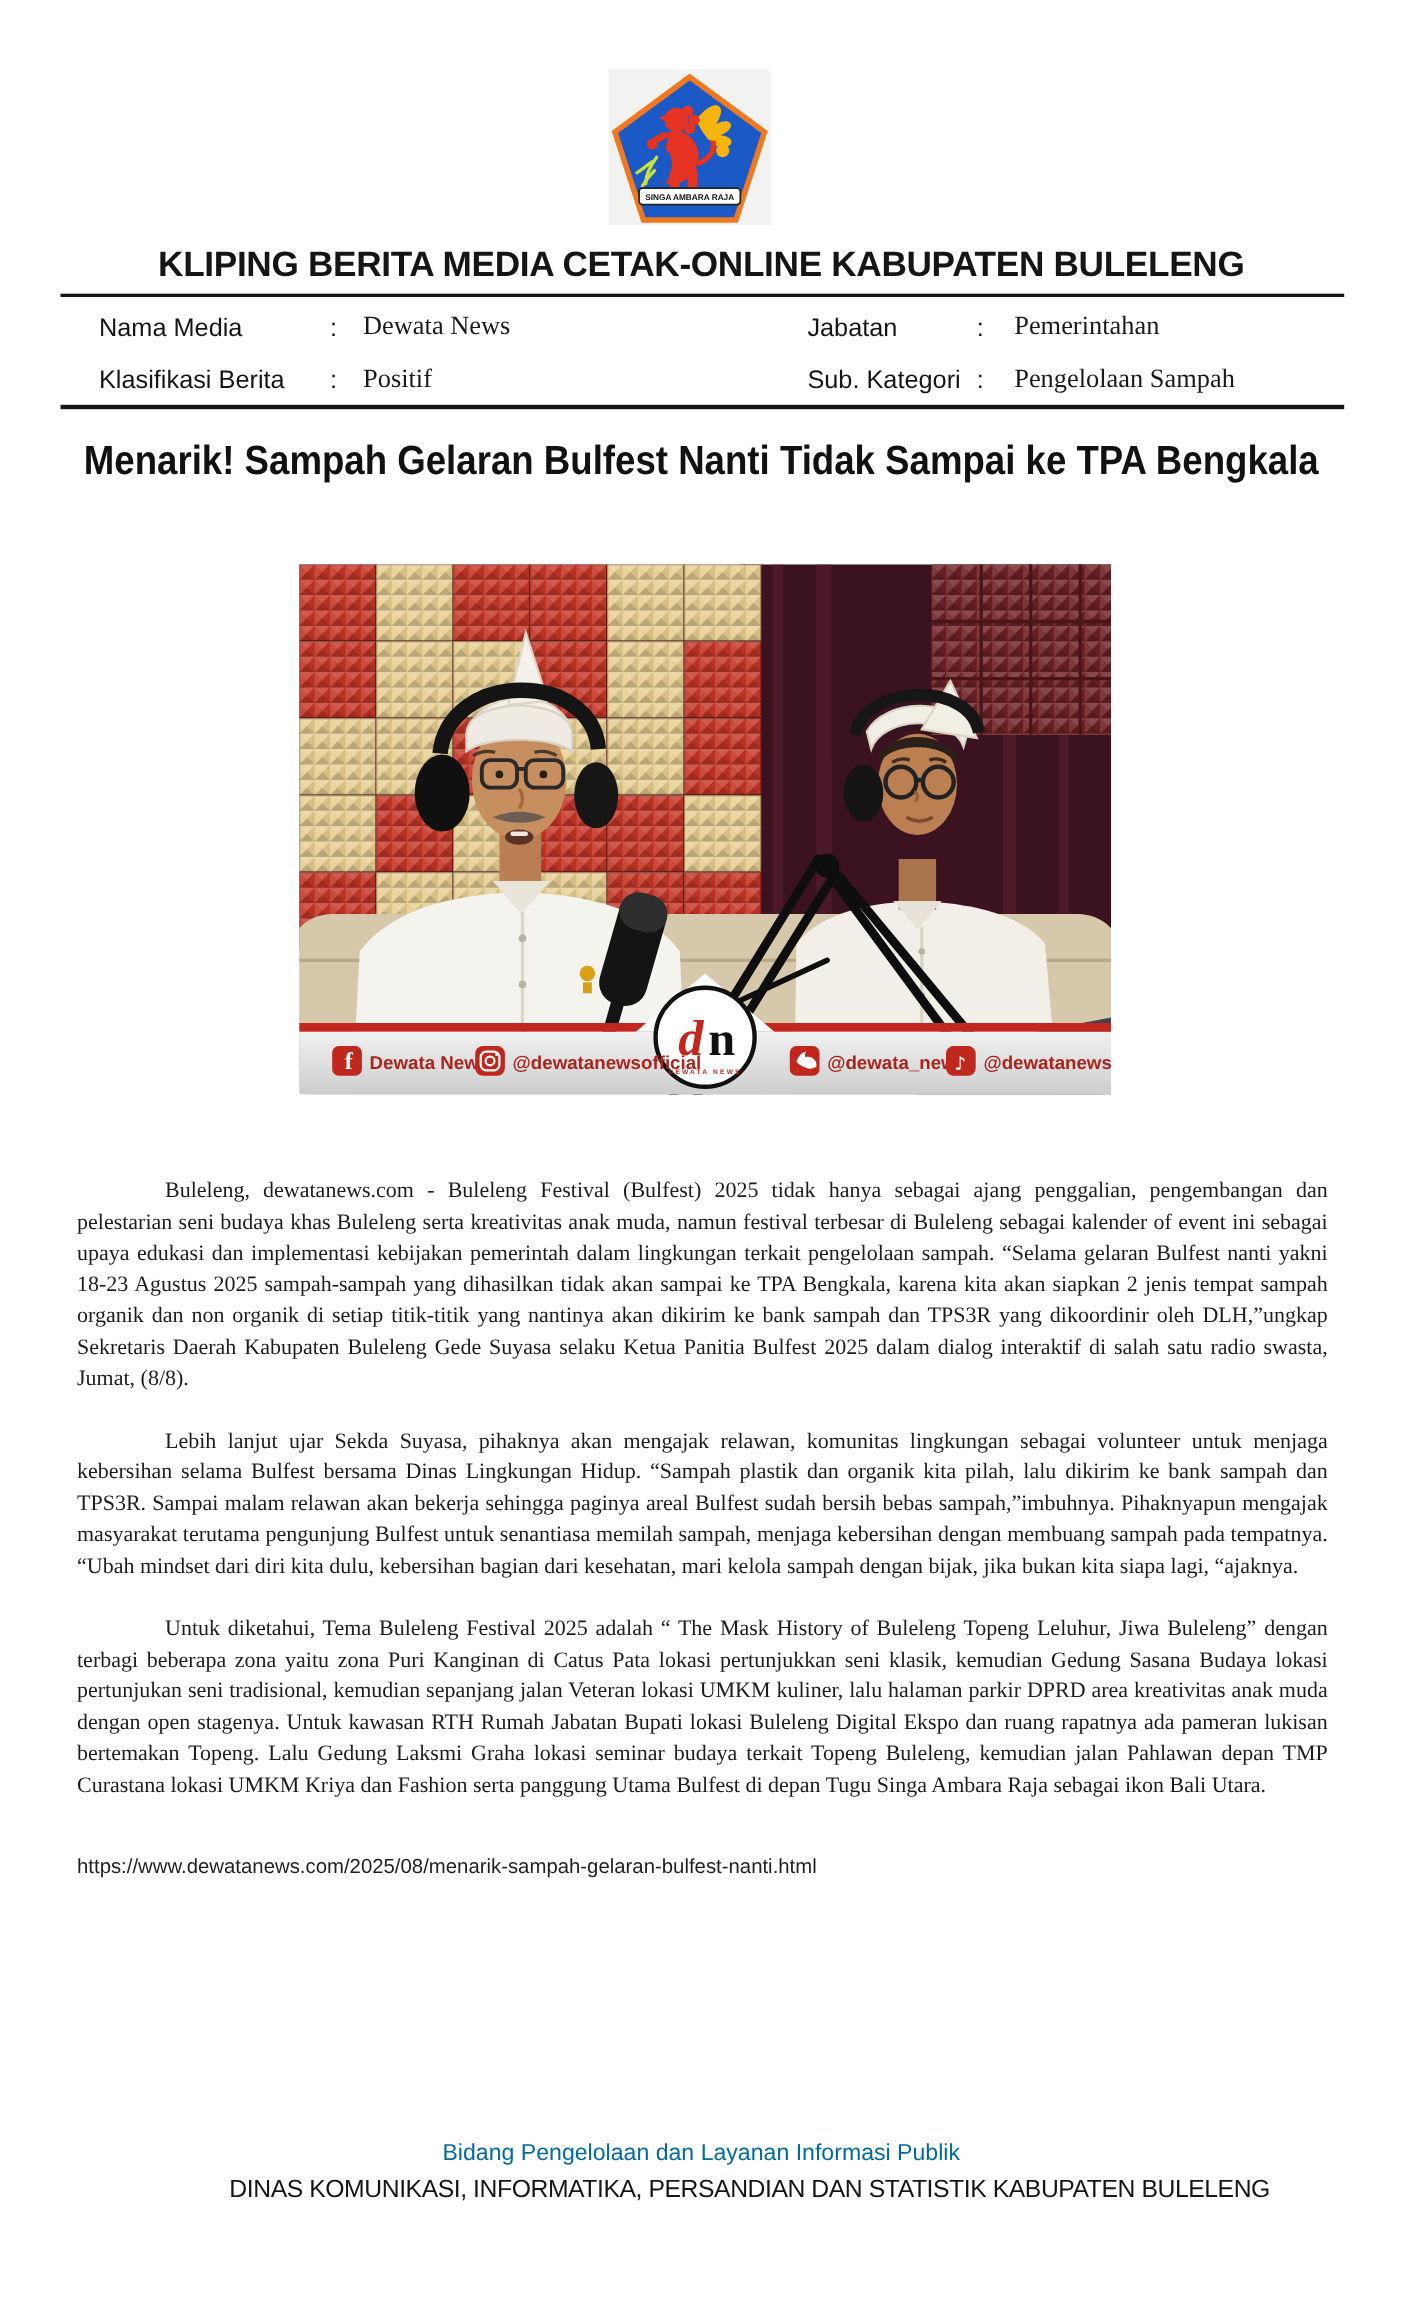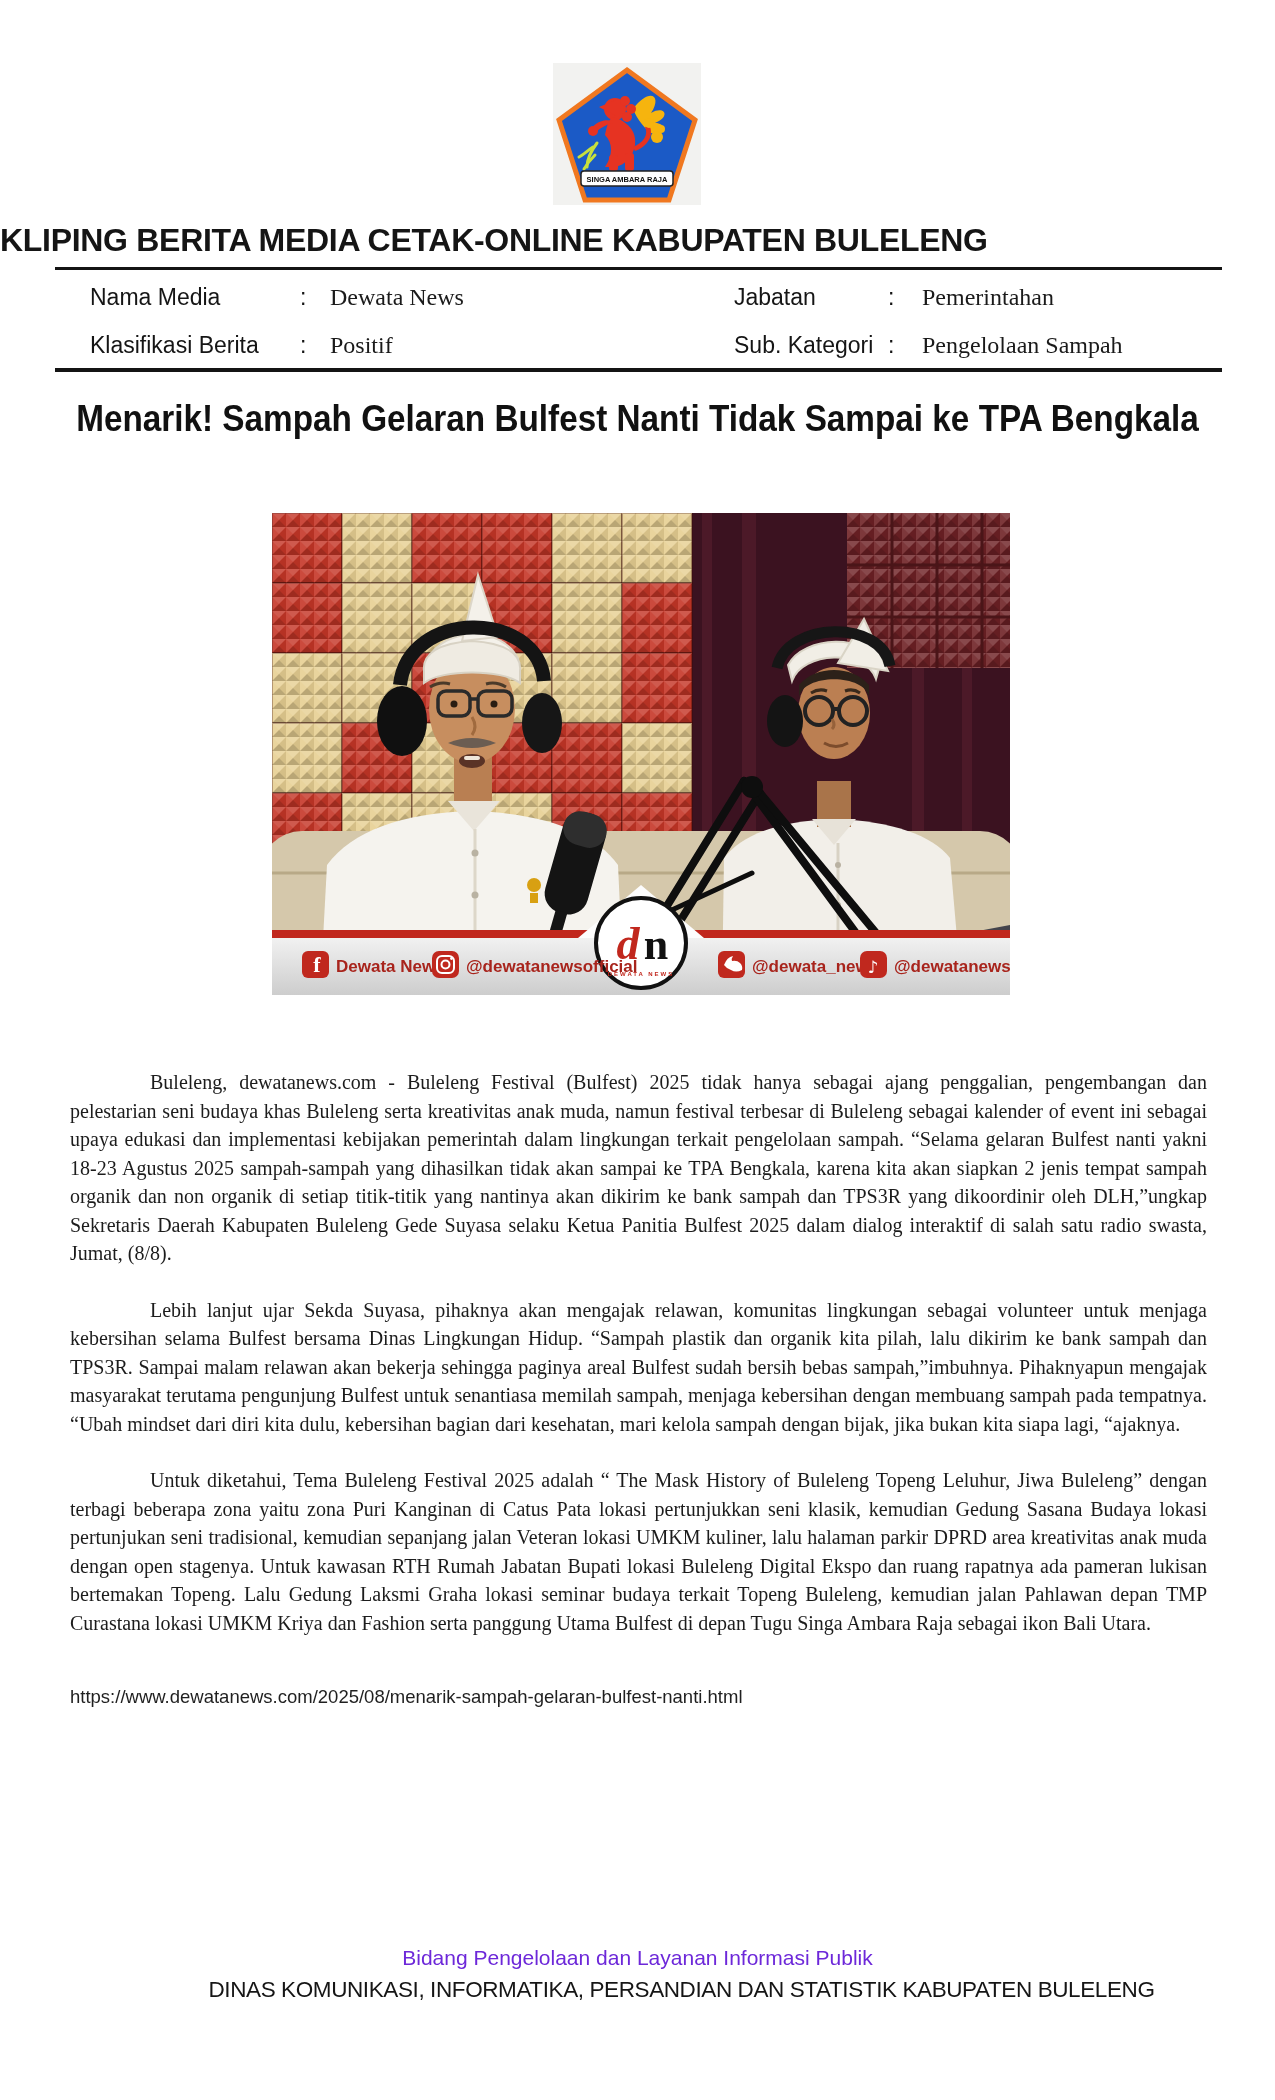--- a/index.html
+++ b/index.html
@@ -1,21 +1,21 @@
 <!DOCTYPE html>
 <html><head>
 <meta charset="utf-8">
 <style>
   html,body{margin:0;padding:0;background:#ffffff;}
   #page{position:relative;width:1275px;height:2100px;background:#ffffff;overflow:hidden;
         font-family:"Liberation Sans",sans-serif;color:#141414;}
 
   .logo-wrap{position:absolute;left:553px;top:63px;width:148px;height:142px;}
 
-  .main-title{position:absolute;left:0;top:222px;width:1275px;margin:0;text-align:left;
+  .main-title{position:absolute;left:0;top:222px;width:1275px;margin:0;text-align:center;
               font-size:32px;font-weight:600;letter-spacing:-.3px;color:#151515;}
 
   .rule{position:absolute;left:55px;width:1167px;background:#141414;}
   .rule1{top:267px;height:3px;}
   .rule2{top:368px;height:4px;}
 
   .meta-label{position:absolute;font-size:23px;color:#151515;white-space:nowrap;}
   .meta-colon{position:absolute;font-size:23px;color:#151515;}
   .meta-value{position:absolute;font-family:"Liberation Serif",serif;font-size:24px;color:#1a1a1a;white-space:nowrap;}
   .row1{top:284px;} .row2{top:332px;}
@@ -28,21 +28,21 @@
   .photo{position:absolute;left:272px;top:513px;width:738px;height:482px;}
 
   .body-text{position:absolute;left:70px;top:1068px;width:1137px;
              font-family:"Liberation Serif",serif;font-size:20px;line-height:28.5px;
              text-align:justify;color:#1c1c1c;}
   .body-text p{margin:0 0 28px 0;text-indent:80px;}
 
   .article-url{position:absolute;left:70px;top:1686px;font-size:18.5px;color:#1f1f1f;}
 
   .footer-line1{position:absolute;left:0;top:1946px;width:1275px;text-align:center;
-                font-size:21px;color:#6d28d9;}
+                font-size:21px;color:#0369a1;}
   .footer-line2{position:absolute;left:0;top:1977px;width:1275px;text-align:center;
                 font-size:22.5px;color:#151515;letter-spacing:-.4px;margin-left:44px;}
 </style>
 </head>
 <body>
 
 <div id="page">
 
   <div class="logo-wrap">
     <svg width="148" height="142" viewBox="0 0 148 142">

